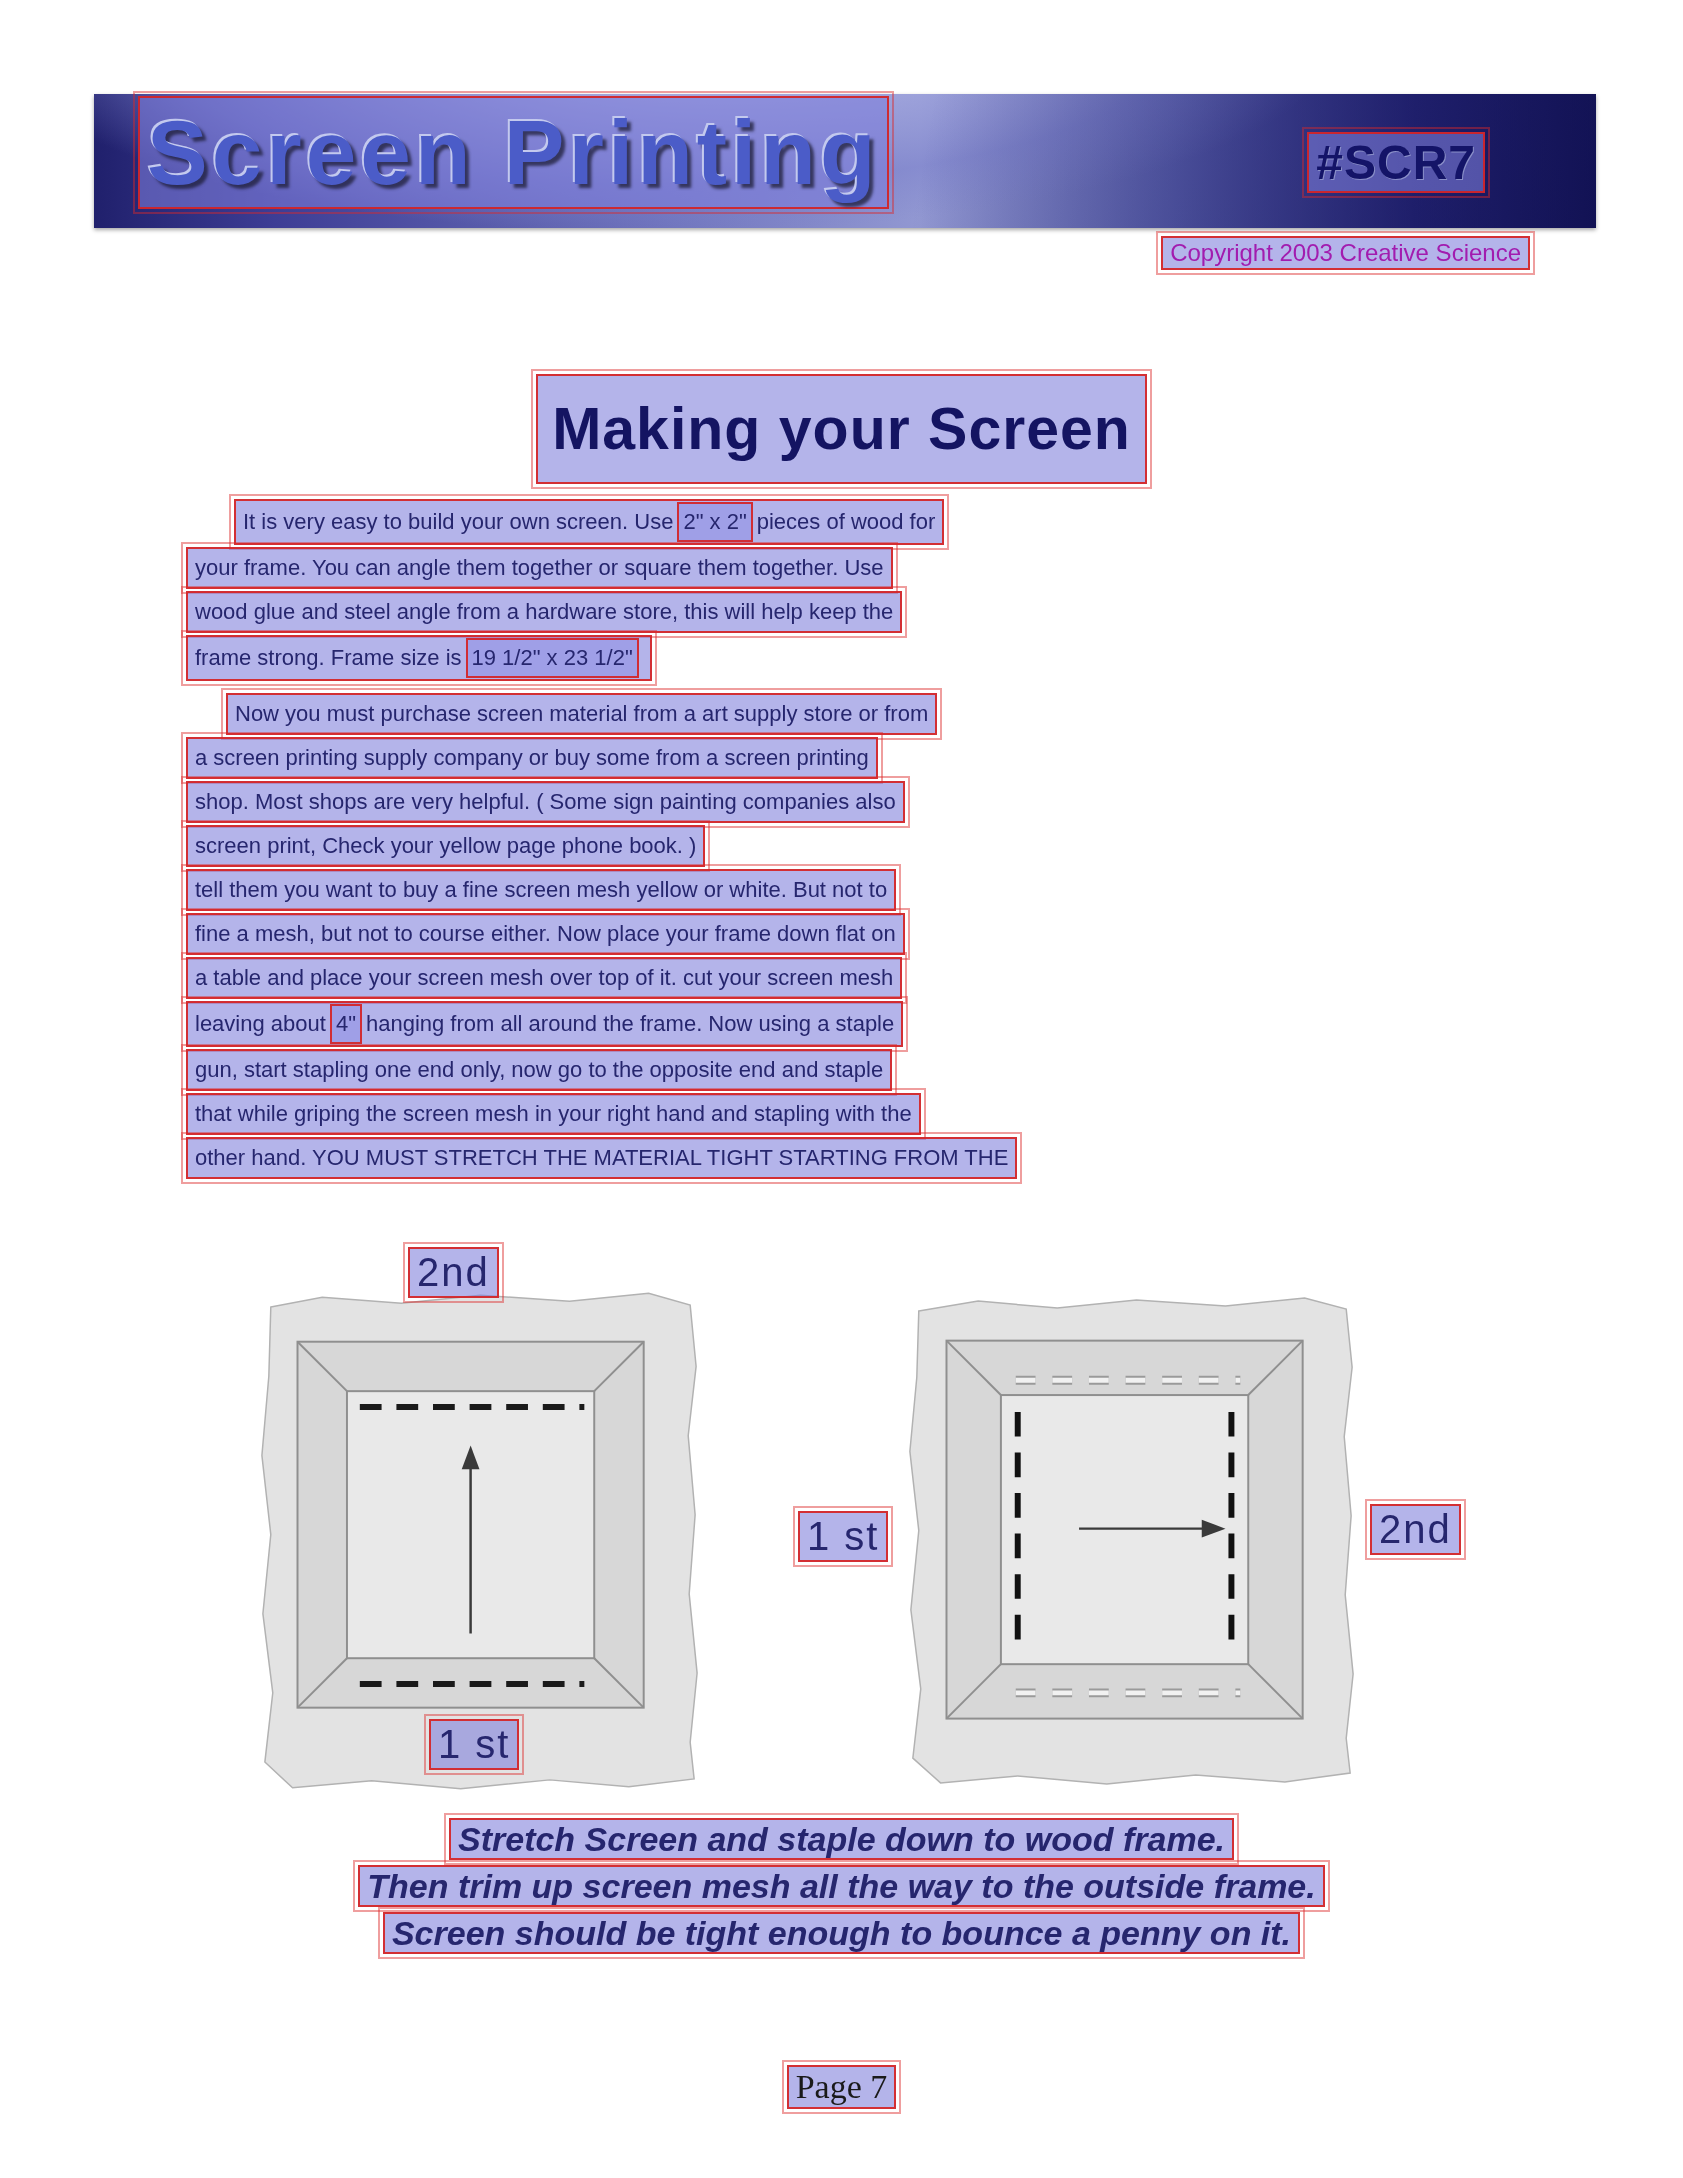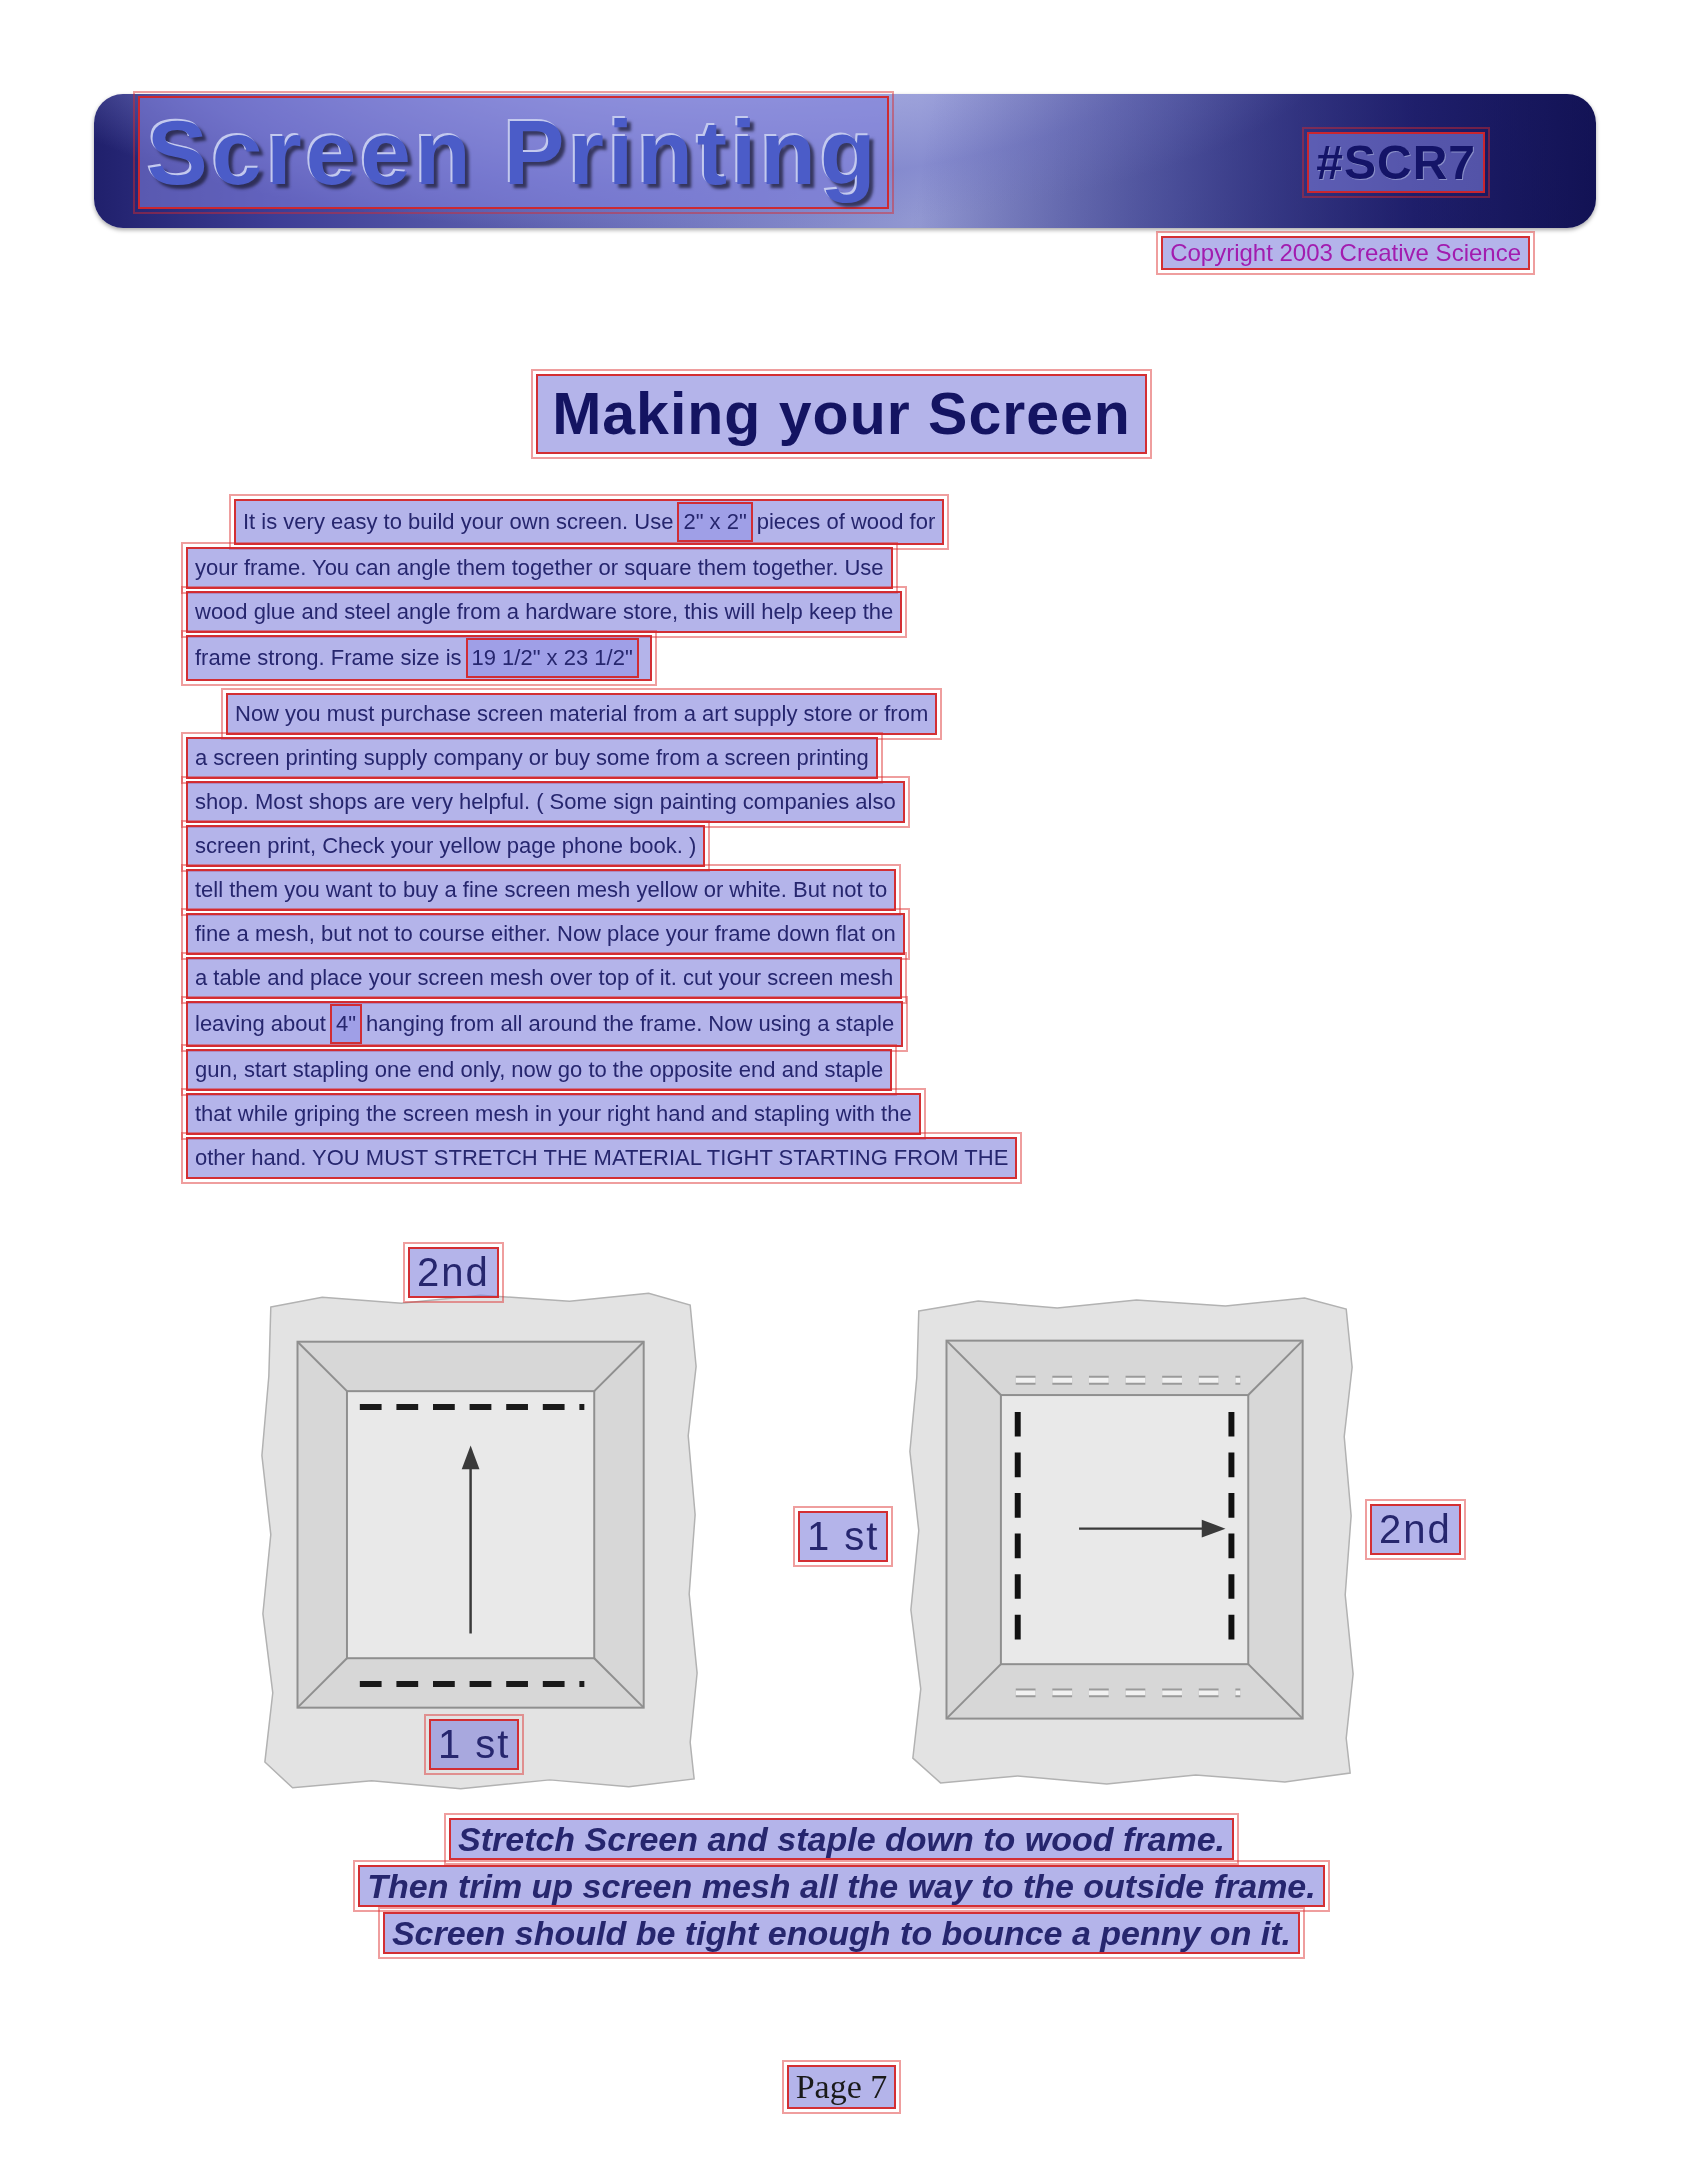--- a/index.html
+++ b/index.html
@@ -26,21 +26,20 @@
   }
 
   
   .banner {
     position:absolute; left:94px; top:94px; width:1502px; height:134px;
     background:
       linear-gradient(100deg, rgba(255,255,255,0) 55%, rgba(25,25,95,0.40) 78%, rgba(10,10,70,0.55) 100%),
       radial-gradient(ellipse 941px 277px at 38% -45%, rgba(196,200,238,0.95), rgba(125,130,205,0.55) 55%, rgba(0,0,0,0) 72%),
       linear-gradient(90deg, #20206c 0%, #3d3d95 12%, #6f74bd 38%, #9298d2 55%, #5d63b0 72%, #2a2a80 88%, #1c1c66 100%);
     box-shadow:0 2px 4px rgba(0,0,0,0.35);
-    border-radius:29px;
   }
   .banner-title {
     position:absolute; left:44px; top:2px;
     font-size:91px; font-weight:bold; letter-spacing:4px; line-height:107px;
     color:#4b5cc8;
     text-shadow:-2px -2px 0 #c3c9ee, 4px 4px 3px rgba(30,30,55,0.75);
     white-space:nowrap;
   }
   .banner-code {
     position:absolute; right:111px; top:38px;
@@ -50,21 +49,21 @@
   }
 
   .copyright {
     position:absolute; right:153px; top:236px;
     font-size:24px; color:#a21caf; white-space:nowrap;
   }
 
   .page-title-wrap { position:absolute; left:0; top:374px; width:1683px; text-align:center; }
   .page-title {
     font-size:59px; font-weight:bold; letter-spacing:1px; color:#141462;
-    padding:4px 14px;
+    padding:19px 14px;
   }
 
   
   .para { position:absolute; color:#26266e; font-size:22px; }
   .tline { margin-bottom:2px; white-space:nowrap; }
   .tline .hl { line-height:36px; }
   .ind1 { margin-left:48px; }
   .ind2 { margin-left:40px; }
   #p1 { left:186px; top:499px; }
   #p2 { left:186px; top:693px; }

